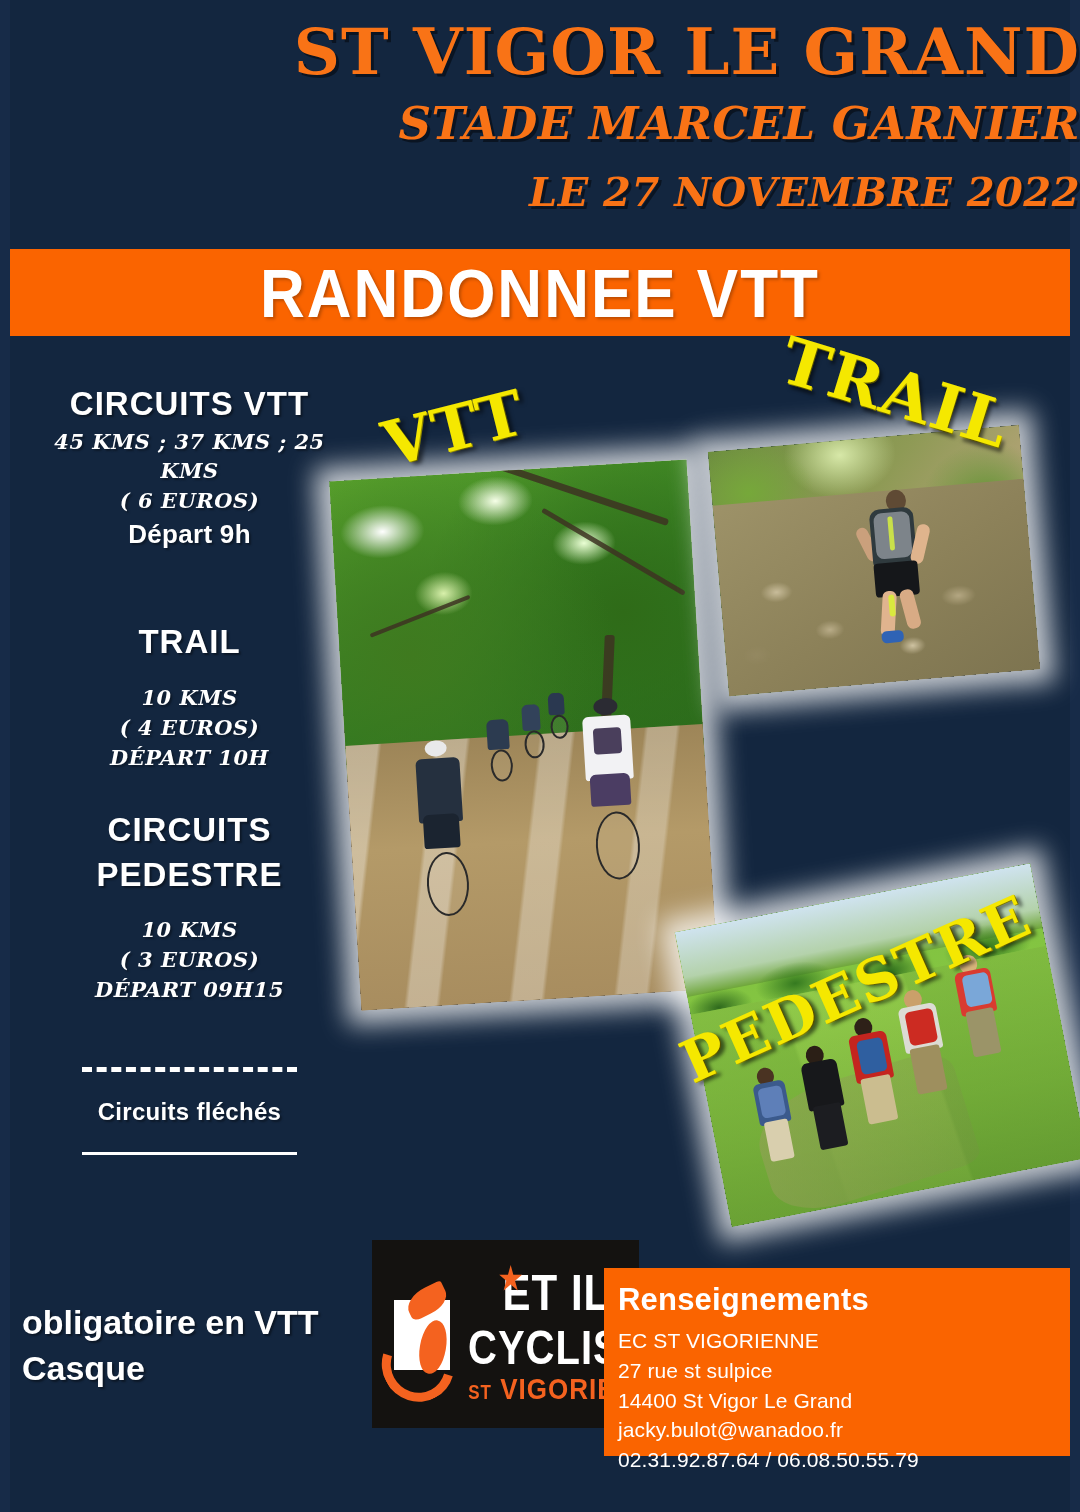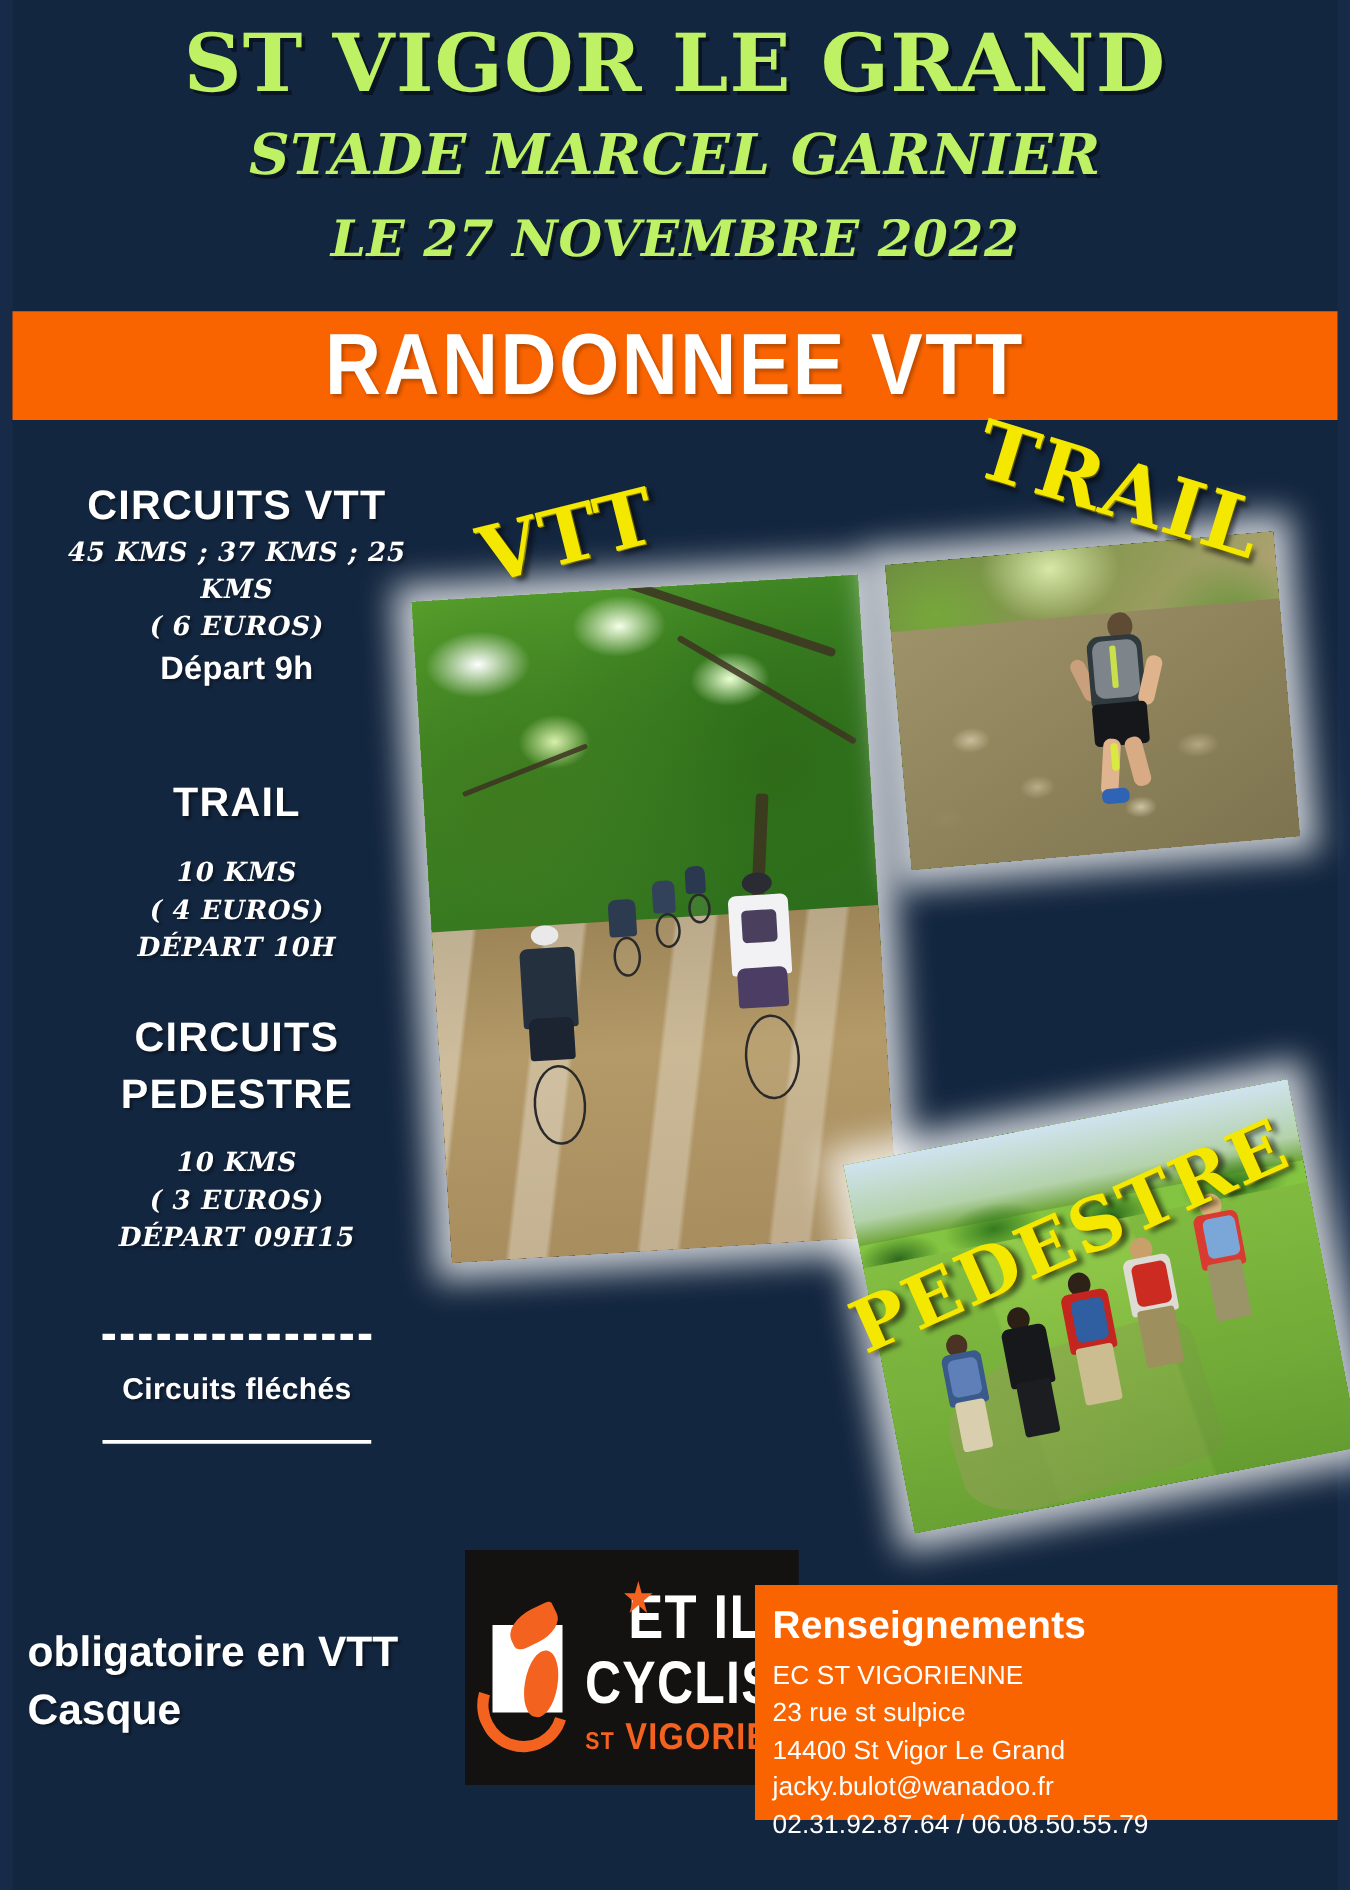--- a/index.html
+++ b/index.html
@@ -27,22 +27,22 @@
   }
   .edge-left  { left: 0; }
   .edge-right { right: 0; }
 
   
   .header {
     position: absolute;
     left: 0; top: 0;
     width: 100%;
     height: 247px;
-    text-align: center;
-    color: #bef264;
+    text-align: right;
+    color: #f97316;
   }
   .title-main {
     margin: 0;
     padding-top: 18px;
     font-family: "DejaVu Serif", serif;
     font-weight: 700;
     font-size: 64px;
     letter-spacing: 1px;
     line-height: 1.05;
     text-shadow: 3px 3px 0 rgba(0,0,0,.45);
@@ -592,20 +592,20 @@
       <div class="logo-l3">
         <span class="small">ST</span>
         <span>VIGORIENNE</span>
       </div>
     </div>
   </div>
 
   <div class="contact">
     <div class="contact-title">Renseignements</div>
     <div class="contact-line">EC ST VIGORIENNE</div>
-    <div class="contact-line">23 rue st sulpice</div>
+    <div class="contact-line">27 rue st sulpice</div>
     <div class="contact-line">14400 St Vigor Le Grand</div>
     <div class="contact-line">jacky.bulot@wanadoo.fr</div>
     <div class="contact-line">02.31.92.87.64  /  06.08.50.55.79</div>
   </div>
 
 
 </div>
 
 </body></html>

